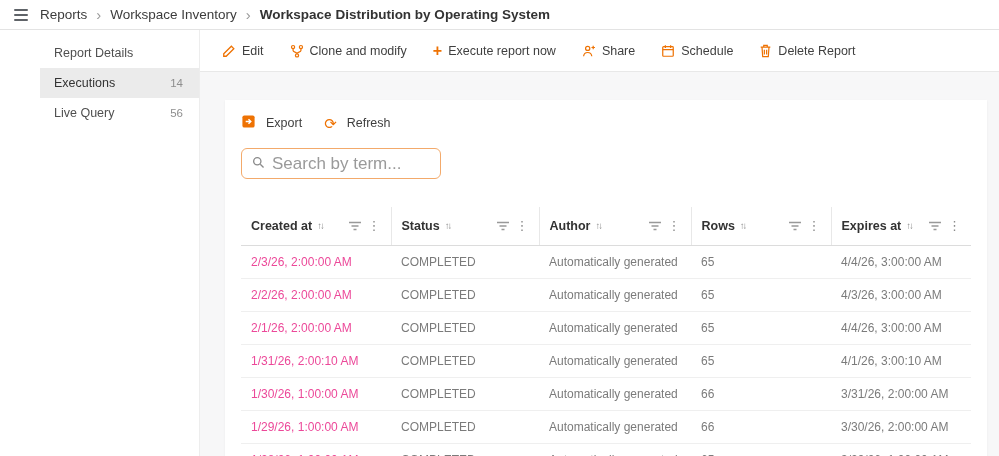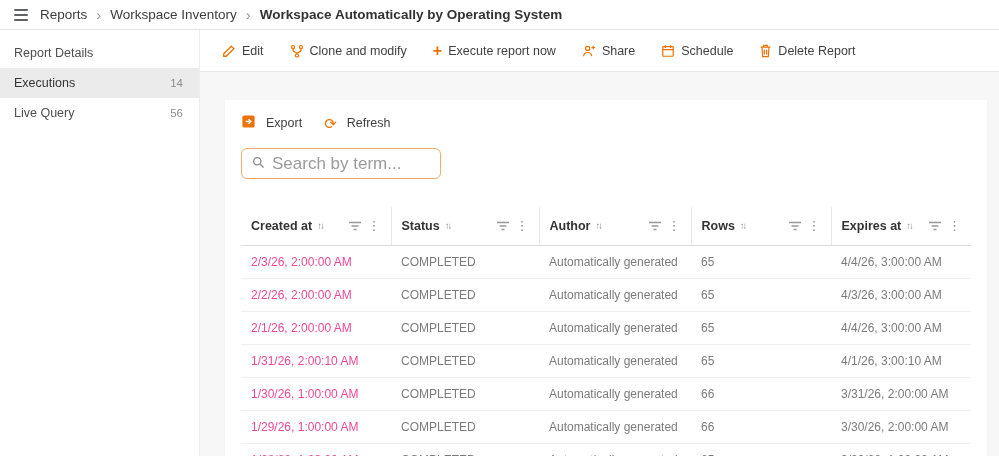--- a/index.html
+++ b/index.html
@@ -14,21 +14,21 @@
     padding: 3px 14px; border-bottom: 1px solid #e3e3e3; background: #fff;
   }
   .hamburger { display: inline-flex; flex-direction: column; gap: 3px; cursor: pointer; }
   .hamburger i { display: block; width: 14px; height: 2px; background: #5f6368; border-radius: 1px; }
   .breadcrumb { display: flex; align-items: center; gap: 9px; font-size: 13.5px; color: #3c3c3c; }
   .breadcrumb .sep { color: #9a9a9a; font-size: 15px; font-weight: 400; }
   .breadcrumb .crumb { cursor: pointer; }
   .breadcrumb .current { font-weight: 700; color: #333; }
   
   .layout { display: flex; height: 426px; }
-  .sidebar { width: 200px; background: #fff; border-right: 1px solid #ededed; padding-top: 8px; flex: none; }
+  .sidebar { width: 200px; background: #fff; border-right: 1px solid #ededed; padding-top: 8px; flex: none; padding-left: 40px; }
   .side-item {
     display: flex; align-items: center; justify-content: space-between;
     padding: 8px 16px 8px 14px; font-size: 12.5px; color: #4f4f4f; cursor: pointer;
   }
   .side-item .count { color: #8e8e8e; font-size: 11.5px; }
   .side-item.selected { background: #ebebeb; color: #333; }
   .main { flex: 1; display: flex; flex-direction: column; min-width: 0; }
   
   .action-bar {
     height: 42px; background: #fff; border-bottom: 1px solid #e8e8e8;
@@ -87,21 +87,21 @@
   <span class="hamburger">
       <i></i>
       <i></i>
       <i></i>
     </span>
   <nav class="breadcrumb">
     <span class="crumb">Reports</span>
     <span class="sep">›</span>
     <span class="crumb">Workspace Inventory</span>
     <span class="sep">›</span>
-    <span class="crumb current">Workspace Automatically by Operating System</span>
+    <span class="crumb current">Workspace Distribution by Operating System</span>
   </nav>
 </header>
 
 <div class="layout">
 
   <aside class="sidebar">
     <div class="side-item">
       <span>Report Details</span>
       <span class="count"></span>
     </div>

